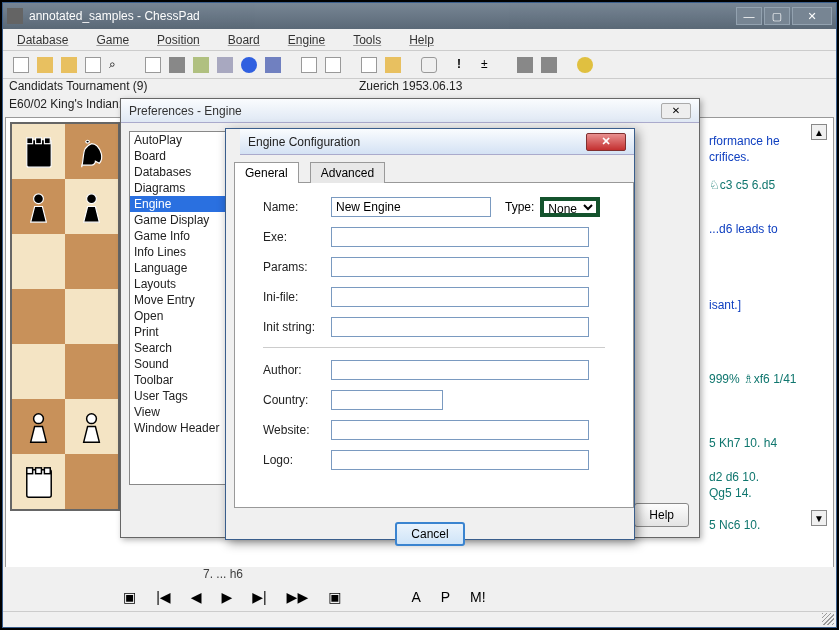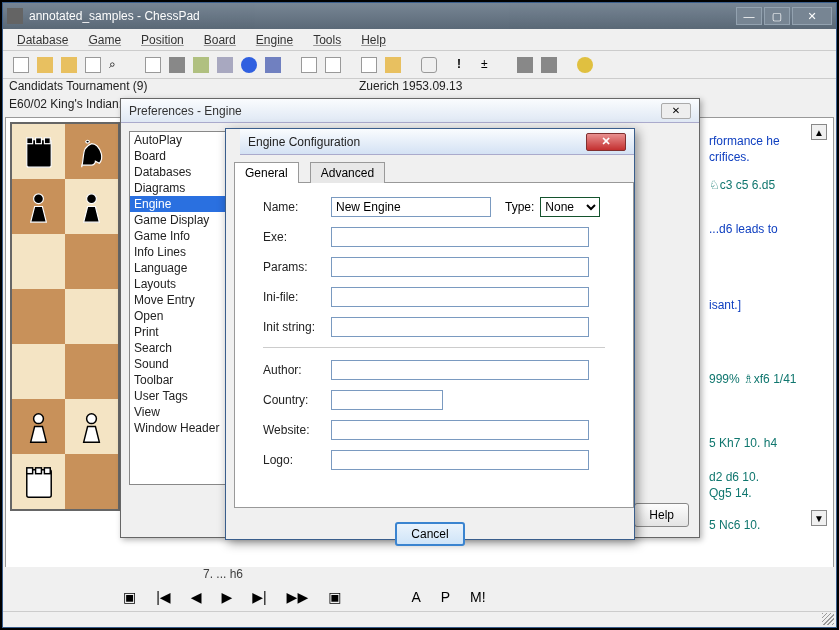--- a/index.html
+++ b/index.html
@@ -7,21 +7,21 @@
 
 
 .app-window { position: absolute; left: 2px; top: 2px; width: 835px; height: 626px; background: #f0f0f0; border: 1px solid #3a5e8c; }
 .titlebar { height: 26px; background: linear-gradient(#6a7a8a, #4a5a6a); display: flex; align-items: center; padding: 0 4px; color: #fff; opacity: 0.9; }
 .titlebar .icon { width: 16px; height: 16px; background: #555; margin-right: 6px; display:inline-block; }
 .titlebar .title { flex: 1; font-size: 12px; }
 .win-btns { display: flex; gap: 2px; }
 .win-btn { width: 26px; height: 18px; background: #6a7a8a; border: 1px solid #8a9aaa; color: #fff; display: flex; align-items: center; justify-content: center; font-size: 11px; cursor: pointer; }
 .win-btn.close { width: 40px; }
 
-.menubar { height: 22px; background: #f0f0f0; display: flex; align-items: center; padding: 0 8px; gap: 8px; border-bottom: 1px solid #ccc; }
+.menubar { height: 22px; background: #f0f0f0; display: flex; align-items: center; padding: 0 8px; gap: 16px; border-bottom: 1px solid #ccc; }
 .menubar span { padding: 2px 6px; color: #333; text-decoration: underline; text-decoration-color: #999; cursor: pointer; }
 
 .toolbar { height: 28px; background: #f0f0f0; display: flex; align-items: center; padding: 0 10px; gap: 8px; border-bottom: 1px solid #ccc; }
 .tb-icon { width: 16px; height: 16px; display: inline-block; }
 
 .info-row { height: 18px; background: #f0f0f0; display: flex; padding: 0 6px; color: #222; }
 .info-row .left { flex: 0 0 350px; }
 .info-row .center { flex: 1; }
 
 .content { position: relative; height: 510px; background: #fff; border: 1px solid #999; margin: 2px; overflow: hidden; }
@@ -73,21 +73,21 @@
 .tabs { display: flex; padding: 6px 8px 0 8px; }
 .tab { padding: 3px 10px; border: 1px solid #999; background: #fff; border-bottom: none; margin-right: 11px; cursor:pointer; position:relative; top:1px; }
 .tab.inactive { background: #e8e8e8; }
 .tab-panel { margin: 0 0 8px 8px; border: 1px solid #999; background: #fff; padding: 14px 28px; height: 326px; }
 
 .frow { display: flex; align-items: center; margin-bottom: 10px; }
 .frow label { width: 68px; color: #222; }
 .frow input[type=text] { height: 20px; border: 1px solid #7a9ac0; padding: 0 4px; background: #fff; }
 .frow.name input { width: 160px; }
 .frow.name .tl { margin-left: 14px; margin-right: 6px; }
-.frow.name select { width: 60px; height: 20px; border: 1px solid #14532d; background:#fff; }
+.frow.name select { width: 60px; height: 20px; border: 4px solid #14532d; background:#fff; }
 .frow.wide input { width: 258px; }
 .frow.short input { width: 112px; }
 .hr { border: none; border-top: 1px solid #ccc; margin: 4px 0 12px 0; }
 
 .engine-btns { display:flex; justify-content:center; padding: 6px; }
 .btn.primary { border: 2px solid #3a84d0; background: linear-gradient(#eaf3fc,#cfe4f8); }
 </style>
 </head>
 <body>
 
@@ -138,21 +138,21 @@
     <span class="tb-icon">±</span>
     <span style="width:4px"></span>
     <span class="tb-icon" style="background:#888"></span>
     <span class="tb-icon" style="background:#888"></span>
     <span style="width:4px"></span>
     <span class="tb-icon" style="background:#e0c040;border-radius:50%"></span>
   </div>
 
   <div class="info-row">
     <div class="left">Candidats Tournament (9)</div>
-    <div class="center">Zuerich 1953.09.13</div>
+    <div class="center">Zuerich 1953.06.13</div>
   </div>
   <div class="info-row">
     <div class="left">E60/02 King's Indian:</div>
   </div>
 
   <div class="content">
 
     <div class="board">
       <div class="brow">
         <div class="sq light">

